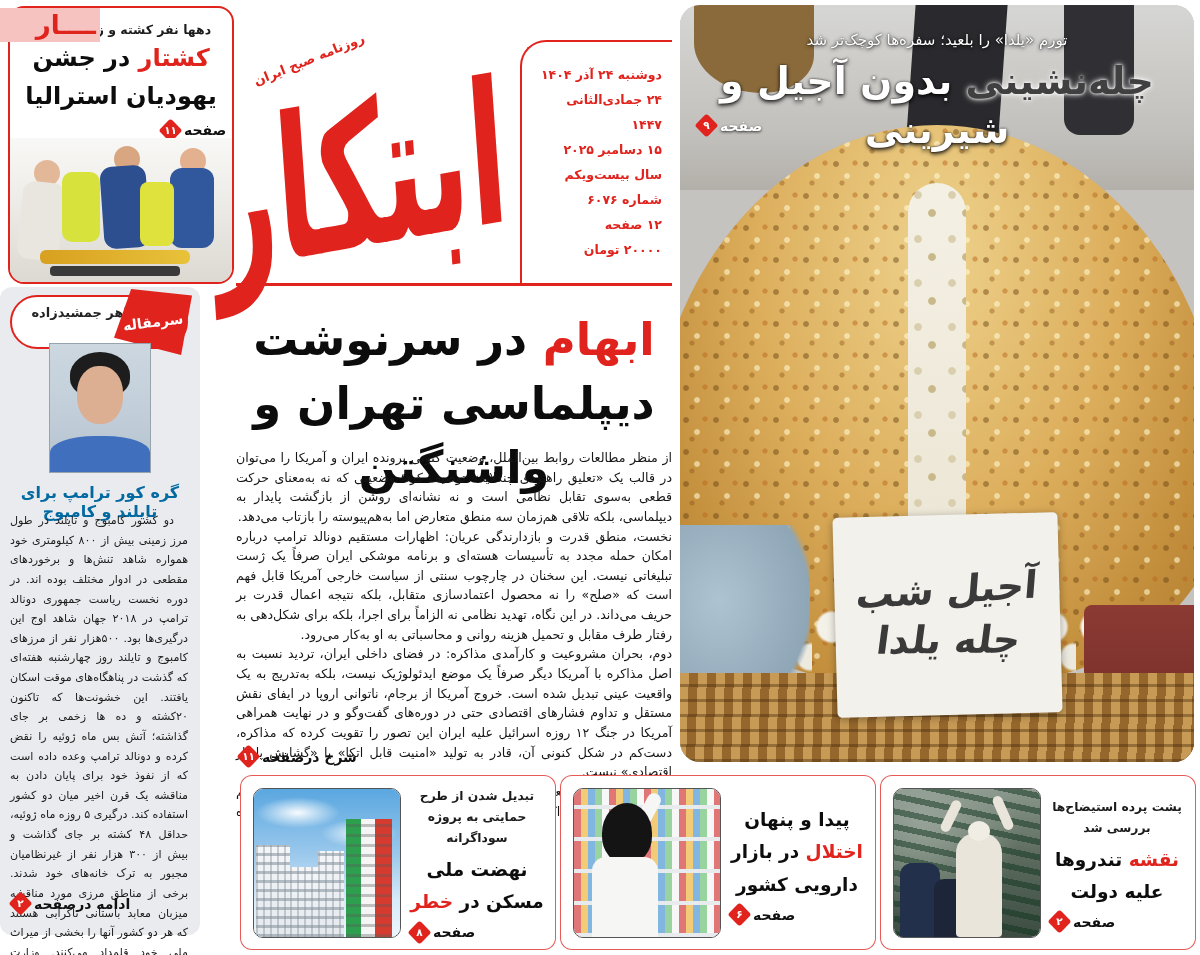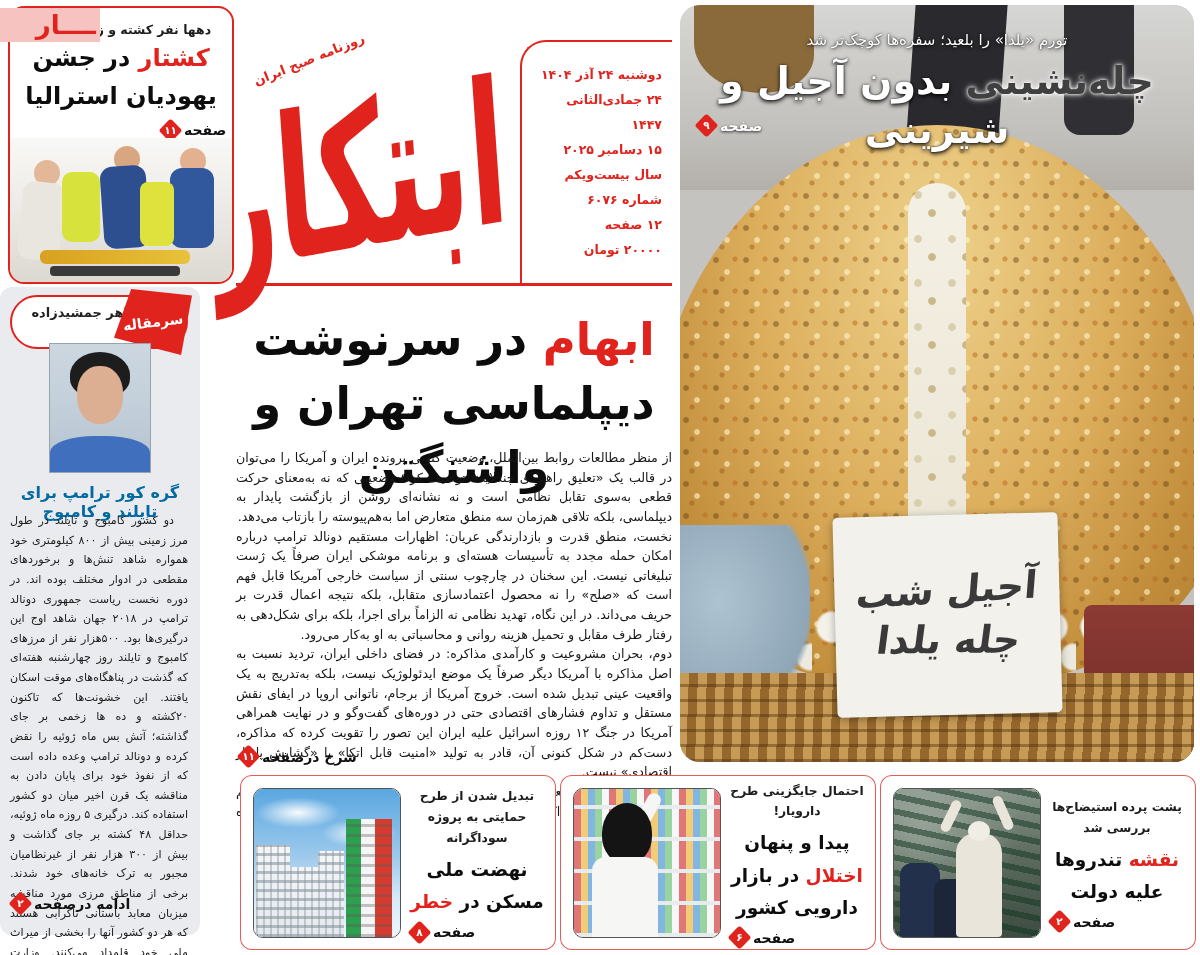--- a/index.html
+++ b/index.html
@@ -334,21 +334,20 @@
 
   <div class="abs bbox" style="left:560px">
     <div class="bb-photo">
       <div class="ph-pharma">
         <div class="pg-arm"></div>
           <div class="pg-hijab"></div>
           <div class="pg-coat"></div>
       </div>
     </div>
     <div class="bb-text">
-      <div class="bb-kicker">احتمال جایگزینی طرح دارویار!</div>
       <div class="bb-head">
         <span>پیدا و پنهان </span><span class="red">اختلال</span><span> در بازار دارویی کشور</span>
       </div>
       <div class="pagerow end bb-pagerow">
         <span class="lbl">صفحه</span>
         <span class="diamond">
             <i>۶</i>
           </span>
       </div>
     </div>

